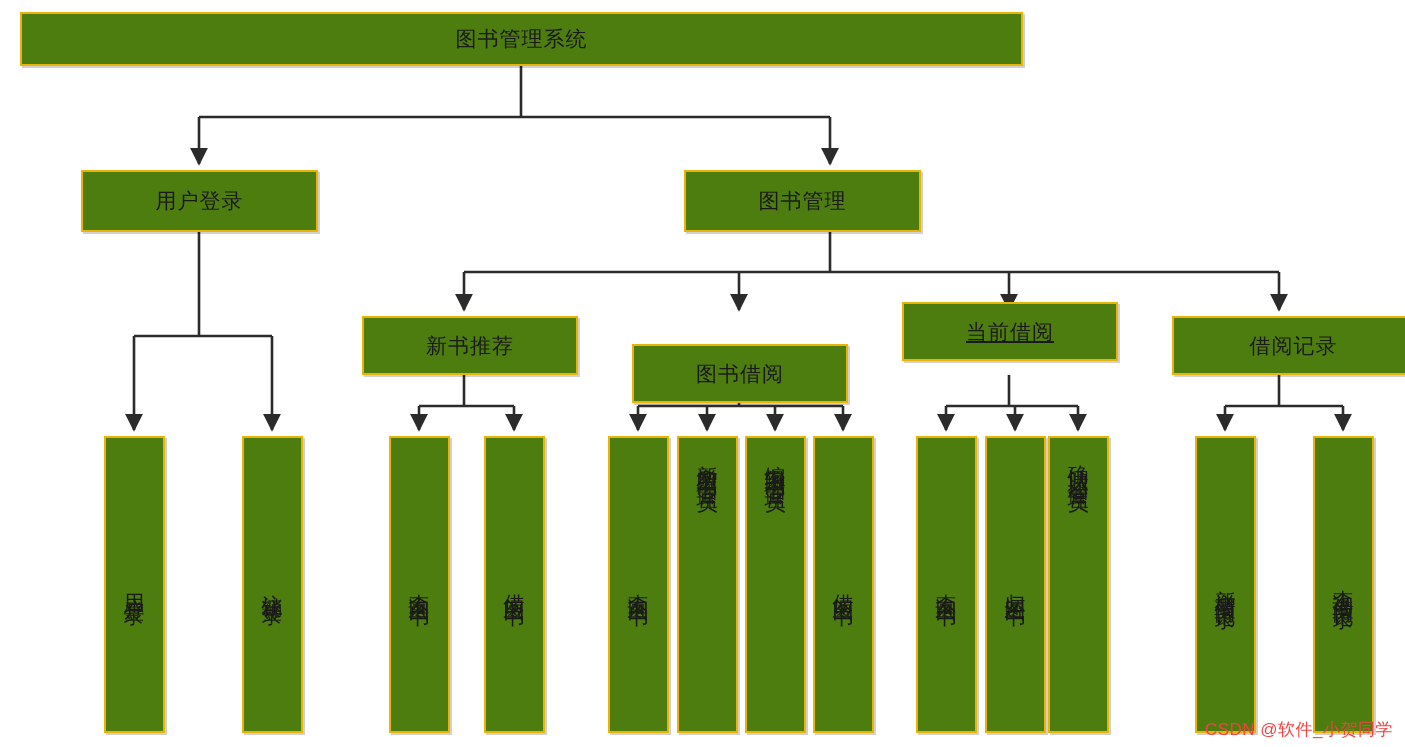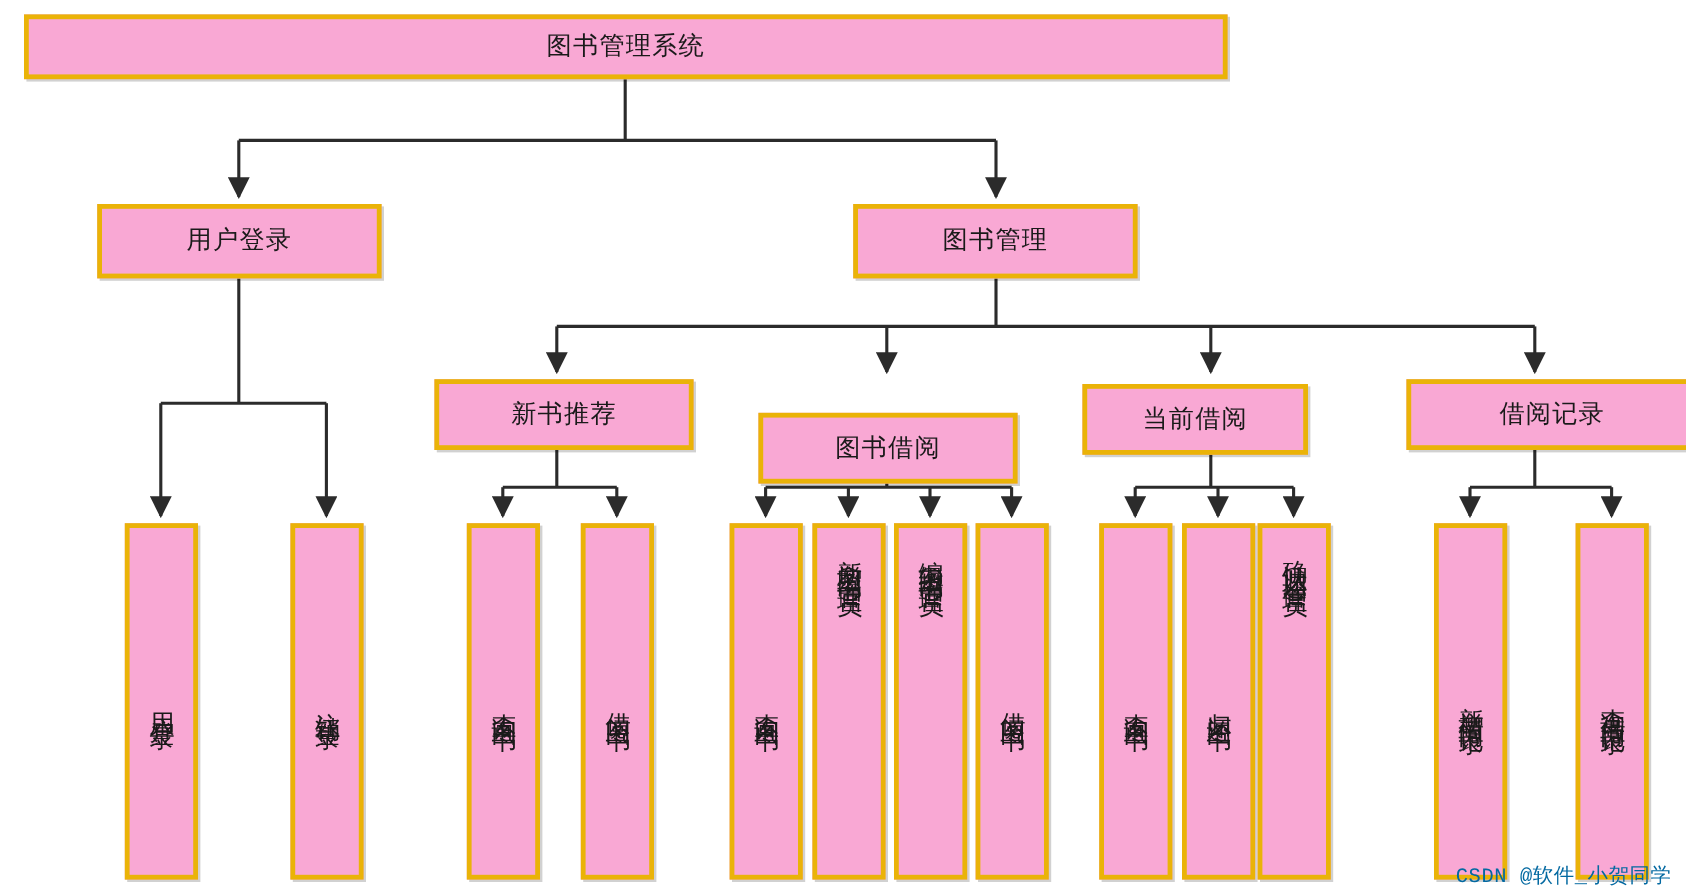--- a/index.html
+++ b/index.html
@@ -20,22 +20,22 @@
   #wires {
     position: absolute;
     left: 0; top: 0;
     width: 1405px;
     height: 747px;
     pointer-events: none;
   }
   .node {
     position: absolute;
     box-sizing: border-box;
-    background: #f9a8d4;
-    border: 4px solid #eab308;
+    background: #4d7c0f;
+    border: 2px solid #eab308;
     box-shadow: 2px 2px 0 rgba(0,0,0,0.18);
     display: flex;
     align-items: center;
     justify-content: center;
     color: #1a1a1a;
   }
   .node.horiz .label {
     font-size: 21px;
     line-height: 1.2;
     letter-spacing: 1px;
@@ -56,24 +56,24 @@
   }
   .node.vert.center {
     align-items: center;
     padding-top: 0;
   }
   #watermark {
     position: absolute;
     right: 12px;
     bottom: 6px;
     font-size: 17px;
-    color: #0369a1;
+    color: #ef4444;
     letter-spacing: 0.5px;
     white-space: nowrap;
-    font-family: Liberation Mono, monospace;
+    font-family: Liberation Sans, sans-serif;
     text-align: right;
   }
 </style>
 </head>
 <body>
 
 <div id="canvas">
 
   <svg id="wires" viewBox="0 0 1405 747" width="1405" height="747" xmlns="http://www.w3.org/2000/svg">
     <defs>
@@ -126,31 +126,31 @@
     </g>
   </svg>
 
   <div class="node horiz" style="left:20px; top:12px; width:1003px; height:54px;">
     <span class="label">图书管理系统</span>
   </div>
 
   <div class="node horiz" style="left:81px; top:170px; width:237px; height:62px;">
     <span class="label">用户登录</span>
   </div>
-  <div class="node horiz" style="left:711px; top:170px; width:237px; height:62px;">
+  <div class="node horiz" style="left:684px; top:170px; width:237px; height:62px;">
     <span class="label">图书管理</span>
   </div>
 
   <div class="node horiz" style="left:362px; top:316px; width:216px; height:59px;">
     <span class="label">新书推荐</span>
   </div>
   <div class="node horiz" style="left:632px; top:316px; width:216px; height:59px;margin-top:28px;">
     <span class="label">图书借阅</span>
   </div>
-  <div class="node horiz" style="left:902px; top:320px; width:188px; height:59px;">
+  <div class="node horiz" style="left:902px; top:302px; width:216px; height:59px;text-decoration:underline;">
     <span class="label">当前借阅</span>
   </div>
   <div class="node horiz" style="left:1172px; top:316px; width:243px; height:59px;">
     <span class="label">借阅记录</span>
   </div>
 
   <div class="node vert center" style="left:104px; top:436px; width:61px; height:297px;">
     <span class="label">用户登录</span>
   </div>
   <div class="node vert center" style="left:242px; top:436px; width:61px; height:297px;">

